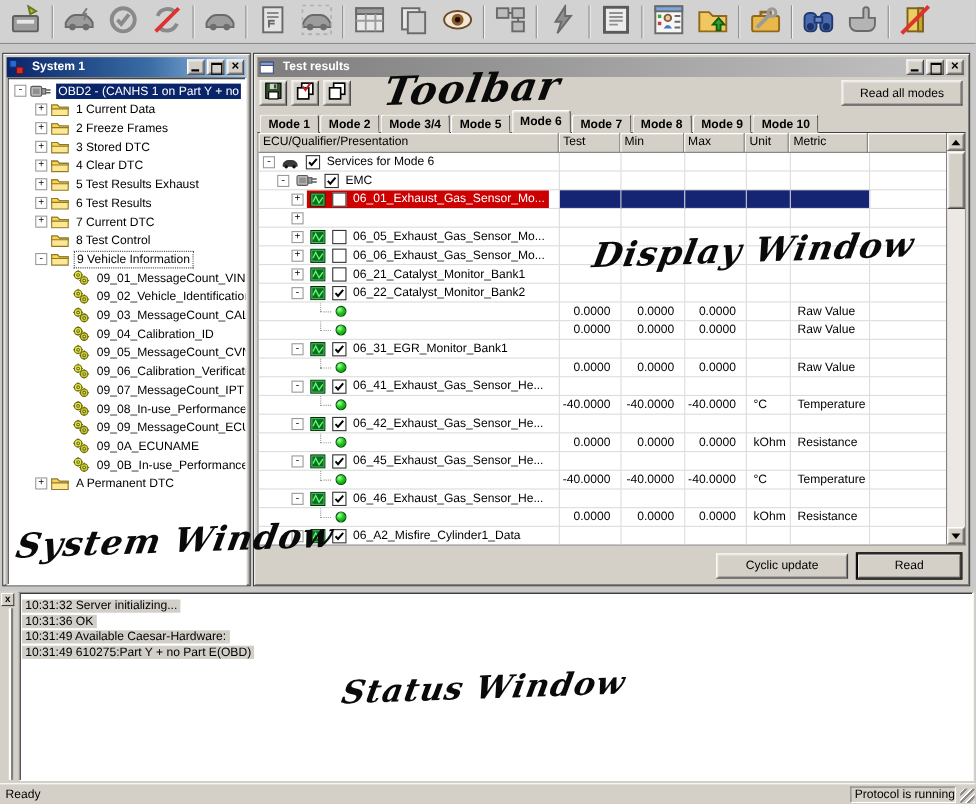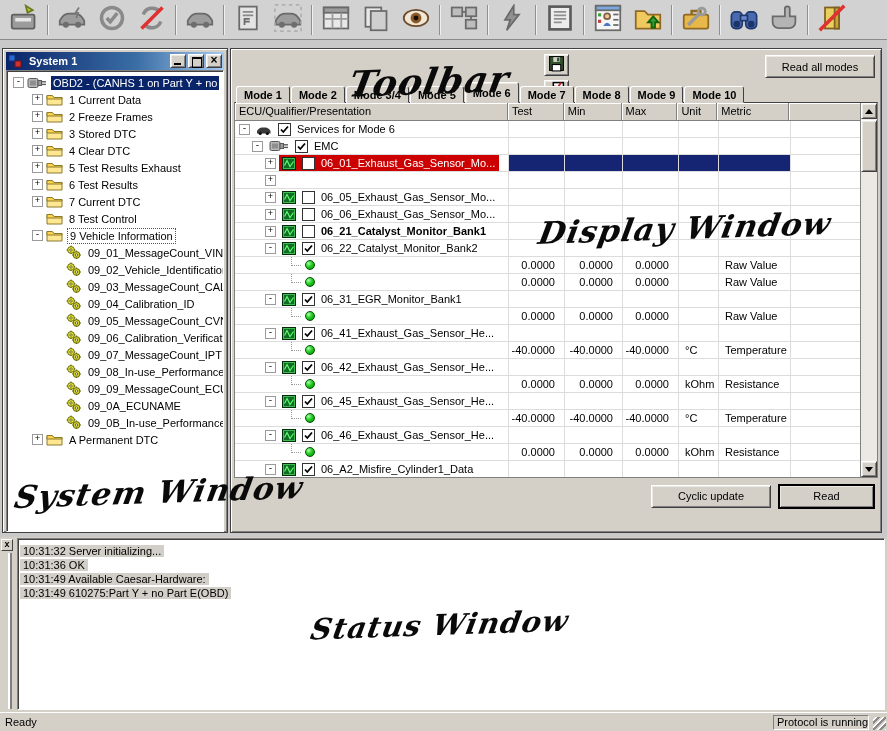--- a/index.html
+++ b/index.html
@@ -31,21 +31,21 @@
   .tree-row { height:17px; display:flex; align-items:center; white-space:nowrap; }
   .exp { flex:none; width:11px; height:11px; border:1px solid #9a9a9a; background:#fff; font-size:9px; line-height:9px; text-align:center; margin-right:3px; font-family:"Liberation Mono",monospace; }
   .exp-sp { flex:none; width:14px; }
   .t-ico { flex:none; margin-right:4px; display:flex; align-items:center; }
   .t-label { padding:1px 2px; }
   .t-label.sel { background:#0a246a; color:#fff; }
   .t-label.foc { border:1px dotted #555; }
 
   
   .test-win { left:230px; top:48px; width:652px; height:485px; }
-  .tw-toolbar { height:30px; display:flex; align-items:center; gap:4px; padding:2px 2px 4px; position:relative;flex-direction:column; }
+  .tw-toolbar { height:30px; display:flex; align-items:center; gap:4px; padding:2px 2px 4px; position:relative; }
   .sm-btn { width:25px; height:23px; background:#d4d0c8; border:1px solid; border-color:#fff #404040 #404040 #fff; box-shadow:inset 1px 1px 0 #ece9e5, inset -1px -1px 0 #808080; display:flex; align-items:center; justify-content:center; }
   .sm-btn svg { width:17px; height:17px; }
   .btn { background:#d4d0c8; border:1px solid; border-color:#fff #404040 #404040 #fff; box-shadow:inset 1px 1px 0 #ece9e5, inset -1px -1px 0 #808080; font-family:"Liberation Sans",sans-serif; font-size:11px; padding:3px 10px; }
   .read-all { position:absolute; right:3px; top:3px; width:110px; height:23px; }
   .tabs { height:21px; display:flex; align-items:flex-end; padding-left:2px; position:relative; z-index:2;font-weight:bold; }
   .tab { height:17px; padding:2px 7px 0; margin-right:1px; background:#d4d0c8; border:1px solid; border-color:#fff #404040 #d4d0c8 #fff; border-radius:3px 3px 0 0; font-size:11px; white-space:nowrap; }
   .tab.active { height:21px; padding-top:4px; position:relative; top:0; z-index:3; box-shadow:inset 1px 1px 0 #ece9e5; }
 
   .table-wrap { position:relative; height:376px; border:1px solid #808080; border-top:1px solid #404040; background:#fff; margin-top:-1px; z-index:1; }
   .thead { display:flex; height:18px; background:#d4d0c8; }
@@ -542,20 +542,34 @@
               <path d="M1 2.5 L6.2 2.5 L8 4.5 L16 4.5 L16 12 L1 12 Z" fill="#ffe792" stroke="#8a7a2a"></path>
               <path d="M1 2.5 L6.2 2.5 L8 4.5 L16 4.5 L16 6 L1 6 Z" fill="#ffd34f" stroke="#8a7a2a"></path>
             </svg>
           </span>
           <span class="t-label">A Permanent DTC</span>
         </div>
       </div>
   </section>
 
   <section class="win test-win">
+    <div class="titlebar inactive">
+      <span class="t-ico">
+        <svg width="14" height="13">
+            <rect x="0.5" y="1.5" width="12" height="10" fill="#fff" stroke="#405080"></rect>
+            <rect x="0.5" y="1.5" width="12" height="3" fill="#8aa0cc" stroke="#405080"></rect>
+          </svg>
+      </span>
+      <span class="title-text">Test results</span>
+      <span class="win-btns">
+        <span class="win-btn g-min"></span>
+        <span class="win-btn g-max"></span>
+        <span class="win-btn g-close"></span>
+      </span>
+    </div>
 
     <div class="tw-toolbar">
       <button class="sm-btn">
         <span><svg width="17" height="17" viewBox="0 0 16 16">
               <rect x="1.5" y="1.5" width="13" height="13" fill="#34502e" stroke="#000"></rect>
               <rect x="5" y="2" width="6" height="4.5" fill="#cfd6c8"></rect>
               <rect x="8.5" y="2.5" width="2" height="3.5" fill="#34502e"></rect>
               <rect x="4" y="9" width="8" height="6" fill="#fff" stroke="#000"></rect>
             </svg></span>
       </button>
@@ -732,21 +746,21 @@
             <div class="cell c-min num"></div>
             <div class="cell c-max num"></div>
             <div class="cell c-unit txt"></div>
             <div class="cell c-metric txt"></div>
             <div class="cell c-blank"></div>
           </div>
           <div class="trow">
             <div class="cell c-name">
               <span style="width: 26px; flex: 0 0 auto;"></span>
               <span class="exp">+</span>
-              <span style="display: flex; align-items: flex-start; font-weight: bold;">
+              <span style="display: flex; align-items: flex-end;">
                 <span class="t-ico" style="margin-left: 3px;">
                   <svg width="14" height="13" viewBox="0 0 14 13">
                     <rect x="0.5" y="0.5" width="13" height="12" fill="#0a4a1a" stroke="#042a0c"></rect>
                     <rect x="1.5" y="1.5" width="11" height="10" fill="#116a26" stroke="#3dbf4f"></rect>
                     <path d="M2.5 8.5 L5 3.5 L8 9.5 L11.5 4.5" stroke="#5aff6a" stroke-width="1.2" fill="none"></path>
                   </svg>
                 </span>
                 <span class="cb"></span>
                 <span class="p-label">06_21_Catalyst_Monitor_Bank1</span>
               </span>

